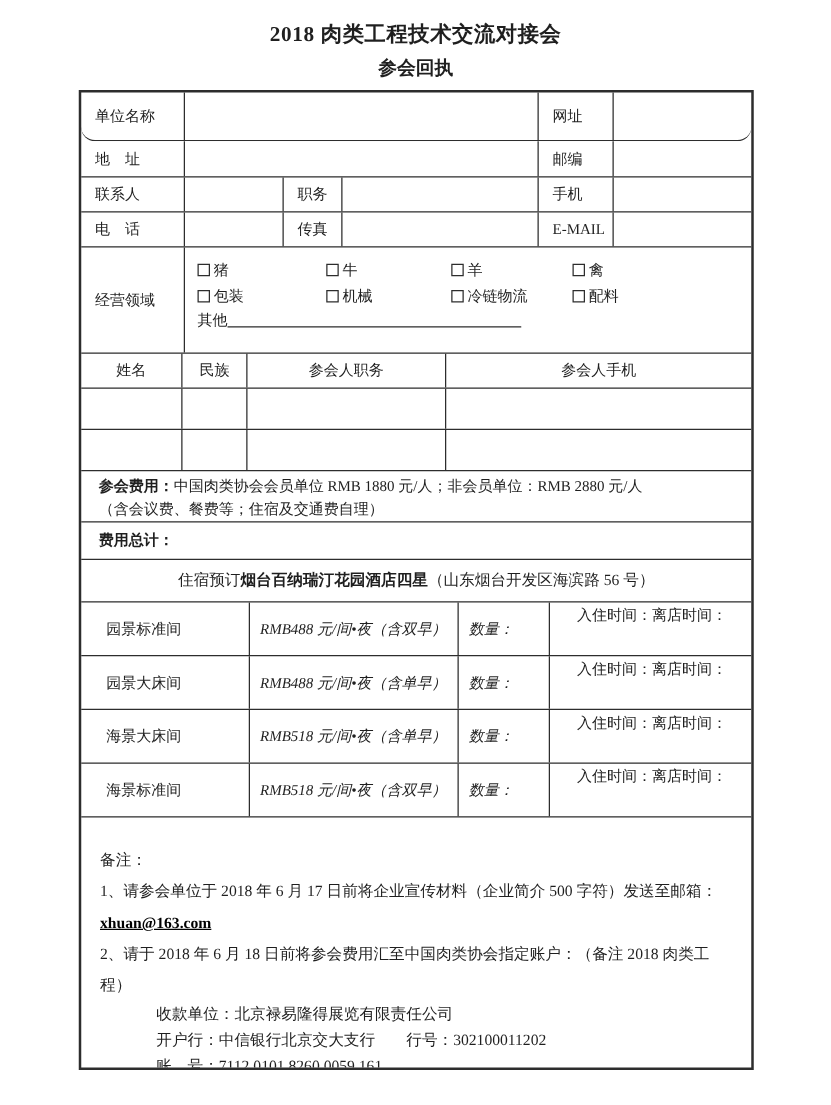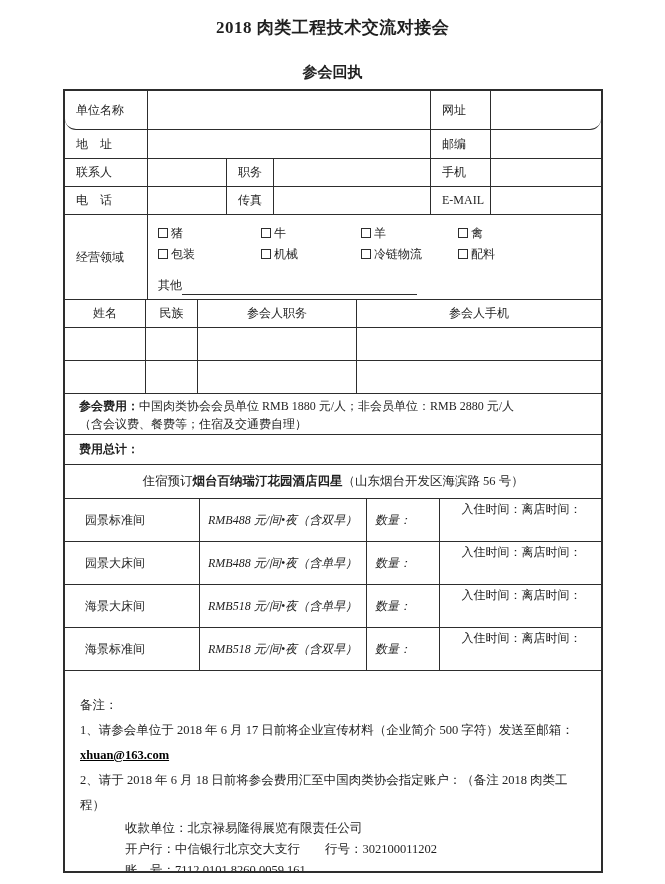--- a/index.html
+++ b/index.html
@@ -11,21 +11,21 @@
   }
   .doc-title {
     margin-top: 16px;
     text-align: center;
     font-size: 17px;
     font-weight: bold;
     line-height: 24px;
     letter-spacing: 0.5px;
   }
   .doc-subtitle {
-    margin-top: 22px;
+    margin-top: 5px;
     text-align: center;
     font-size: 15px;
     font-weight: bold;
     line-height: 20px;
   }
   .form-table {
     width: 540px;
     margin: 7px 0 0 63px;
     border: 2px solid #2d2d2d;
     font-size: 12px;
@@ -57,21 +57,21 @@
   }
   .cb-item { display: flex; align-items: center; line-height: 18px; }
   .cb-box {
     width: 10px; height: 10px;
     border: 1px solid #2d2d2d;
     display: inline-block;
     margin-right: 3px;
     background: #fff;
     flex: 0 0 10px;
   }
-  .other-line { margin-top: 13px; line-height: 19px; display: flex; align-items: flex-end; }
+  .other-line { margin-top: 1px; line-height: 19px; display: flex; }
   .other-blank {
     display: inline-block;
     width: 235px; height: 15px;
     border-bottom: 1px solid #2d2d2d;
   }
   .fees-cell { display: block; padding: 3px 8px 2px 14px; line-height: 18px; }
   .bold { font-weight: bold; }
   .hotel-header-cell { justify-content: center; text-align: left; padding: 2px; font-size: 12.5px; }
   .time-cell { display: flex; flex-direction: row; justify-content: center; align-items: flex-start; line-height: 17px; padding-left: 8px; }
   .pad8 { padding-left: 8px; font-style: italic; }

